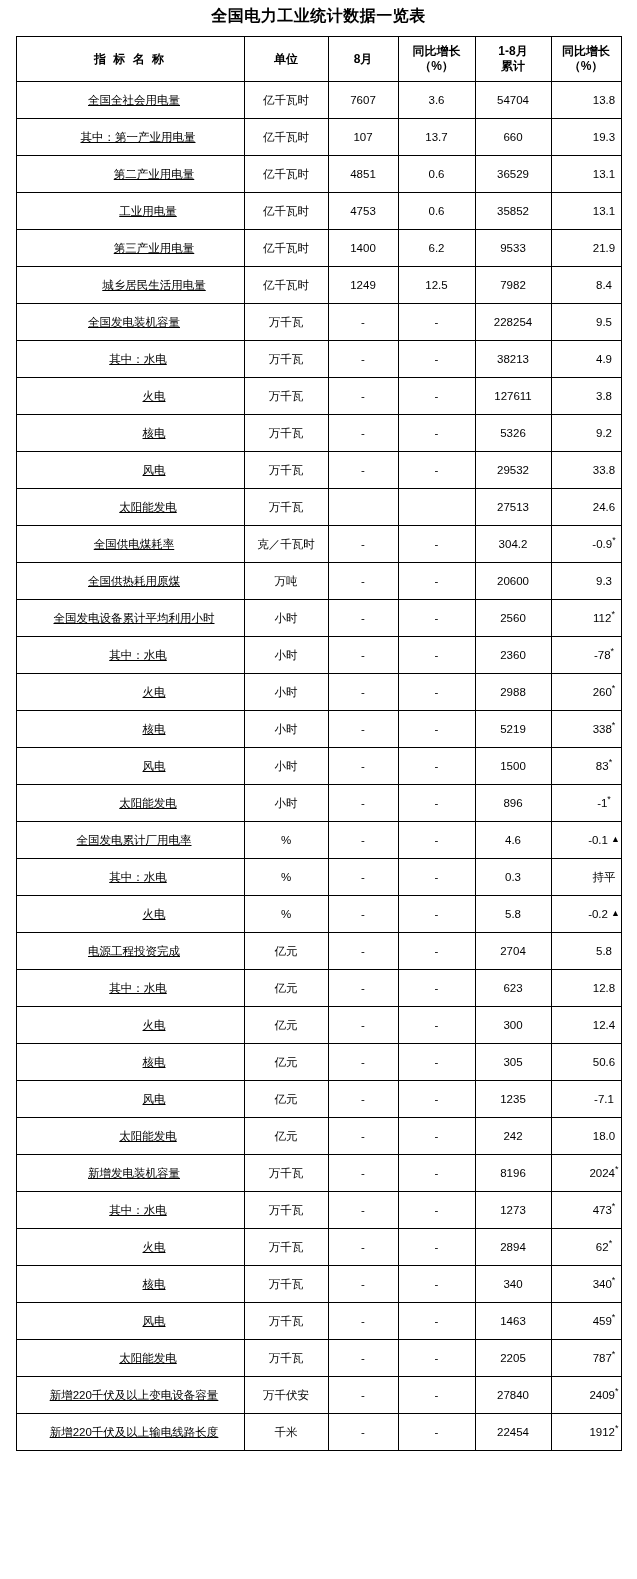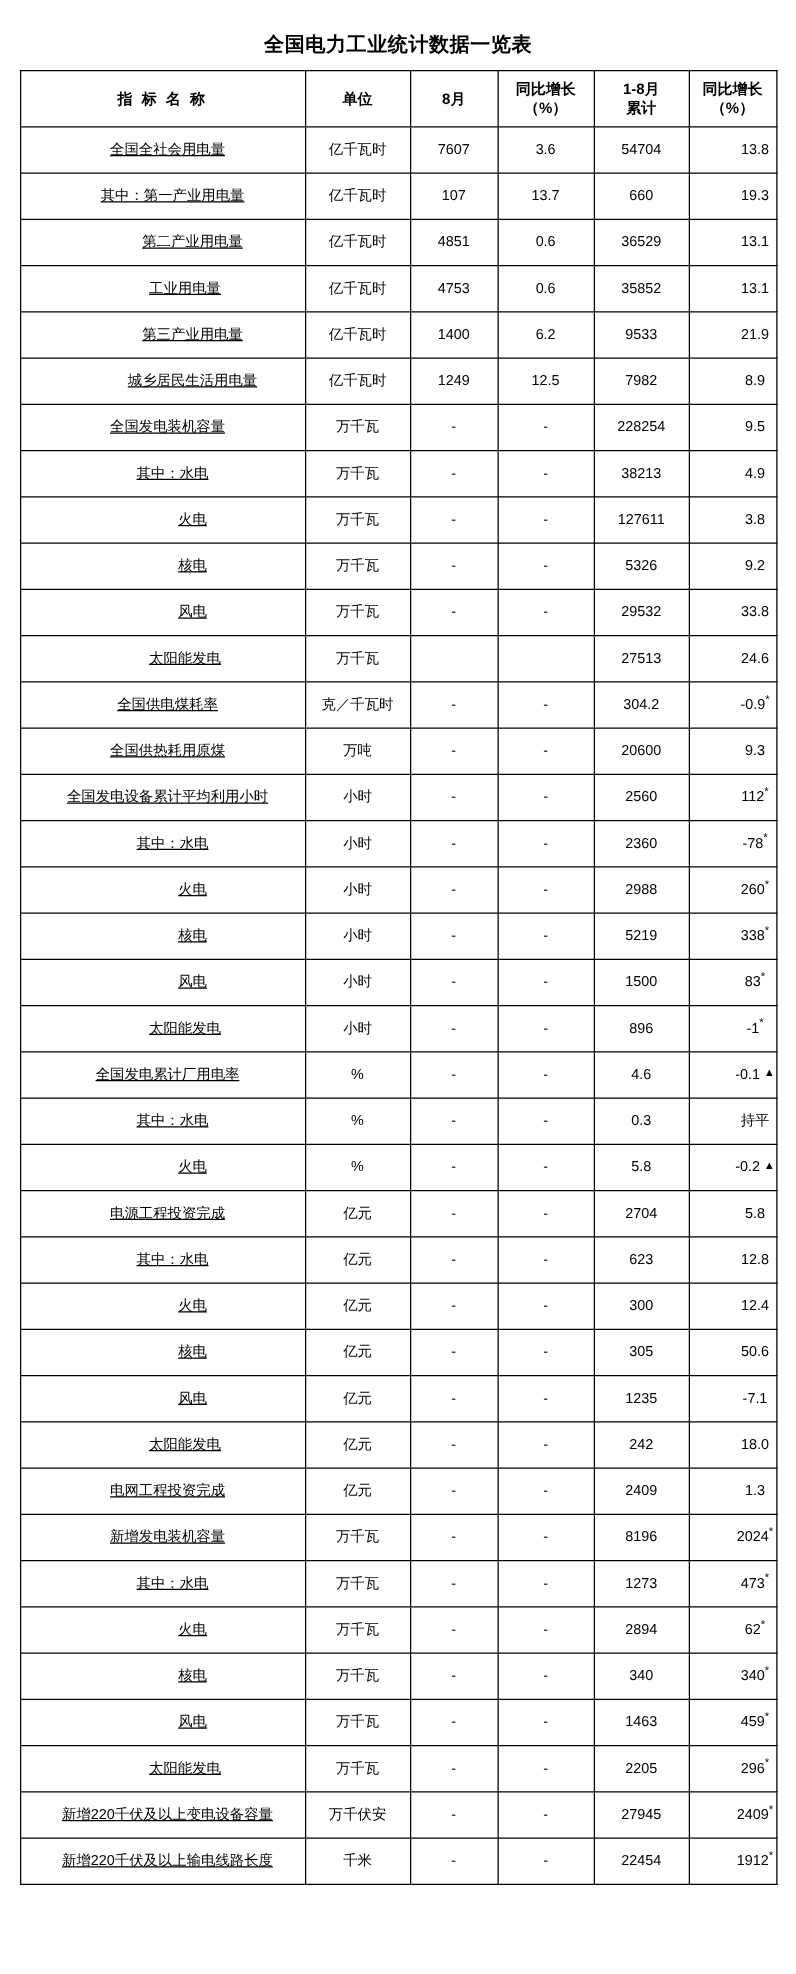--- a/index.html
+++ b/index.html
@@ -15,21 +15,21 @@
   .page {
     width: 637px;
     box-sizing: border-box;
     padding: 0;
   }
   .title {
     text-align: center;
     font-size: 16px;
     font-weight: bold;
     letter-spacing: 0.5px;
-    padding: 26px 0 9px 0;
+    padding: 6px 0 9px 0;
     font-family: "Liberation Serif", "DejaVu Serif", serif;
   }
   table.stat {
     border-collapse: collapse;
     width: 605px;
     margin: 0 auto;
     table-layout: fixed;
   }
   table.stat th, table.stat td {
     border: 1px solid #000000;
@@ -162,21 +162,21 @@
           <td>6.2</td>
           <td>9533</td>
           <td><span class="val-wrap">21.9</span></td>
         </tr>
         <tr>
           <td class="name ind2">城乡居民生活用电量</td>
           <td>亿千瓦时</td>
           <td>1249</td>
           <td>12.5</td>
           <td>7982</td>
-          <td><span class="val-wrap">8.9</span></td>
+          <td><span class="val-wrap">8.4</span></td>
         </tr>
         <tr>
           <td class="name ind0">全国发电装机容量</td>
           <td>万千瓦</td>
           <td>-</td>
           <td>-</td>
           <td>228254</td>
           <td><span class="val-wrap">9.5</span></td>
         </tr>
         <tr>
@@ -349,28 +349,20 @@
         </tr>
         <tr>
           <td class="name ind3">太阳能发电</td>
           <td>亿元</td>
           <td>-</td>
           <td>-</td>
           <td>242</td>
           <td><span class="val-wrap">18.0</span></td>
         </tr>
         <tr>
-          <td class="name ind0">电网工程投资完成</td>
-          <td>亿元</td>
-          <td>-</td>
-          <td>-</td>
-          <td>2409</td>
-          <td><span class="val-wrap">1.3</span></td>
-        </tr>
-        <tr>
           <td class="name ind0">新增发电装机容量</td>
           <td>万千瓦</td>
           <td>-</td>
           <td>-</td>
           <td>8196</td>
           <td><span class="val-wrap">2024</span><span class="sup">*</span></td>
         </tr>
         <tr>
           <td class="name ind1">其中：水电</td>
           <td>万千瓦</td>
@@ -402,28 +394,28 @@
           <td>-</td>
           <td>1463</td>
           <td><span class="val-wrap">459</span><span class="sup">*</span></td>
         </tr>
         <tr>
           <td class="name ind3">太阳能发电</td>
           <td>万千瓦</td>
           <td>-</td>
           <td>-</td>
           <td>2205</td>
-          <td><span class="val-wrap">296</span><span class="sup">*</span></td>
+          <td><span class="val-wrap">787</span><span class="sup">*</span></td>
         </tr>
         <tr>
           <td class="name ind0">新增220千伏及以上变电设备容量</td>
           <td>万千伏安</td>
           <td>-</td>
           <td>-</td>
-          <td>27945</td>
+          <td>27840</td>
           <td><span class="val-wrap">2409</span><span class="sup">*</span></td>
         </tr>
         <tr>
           <td class="name ind0">新增220千伏及以上输电线路长度</td>
           <td>千米</td>
           <td>-</td>
           <td>-</td>
           <td>22454</td>
           <td><span class="val-wrap">1912</span><span class="sup">*</span></td>
         </tr>

